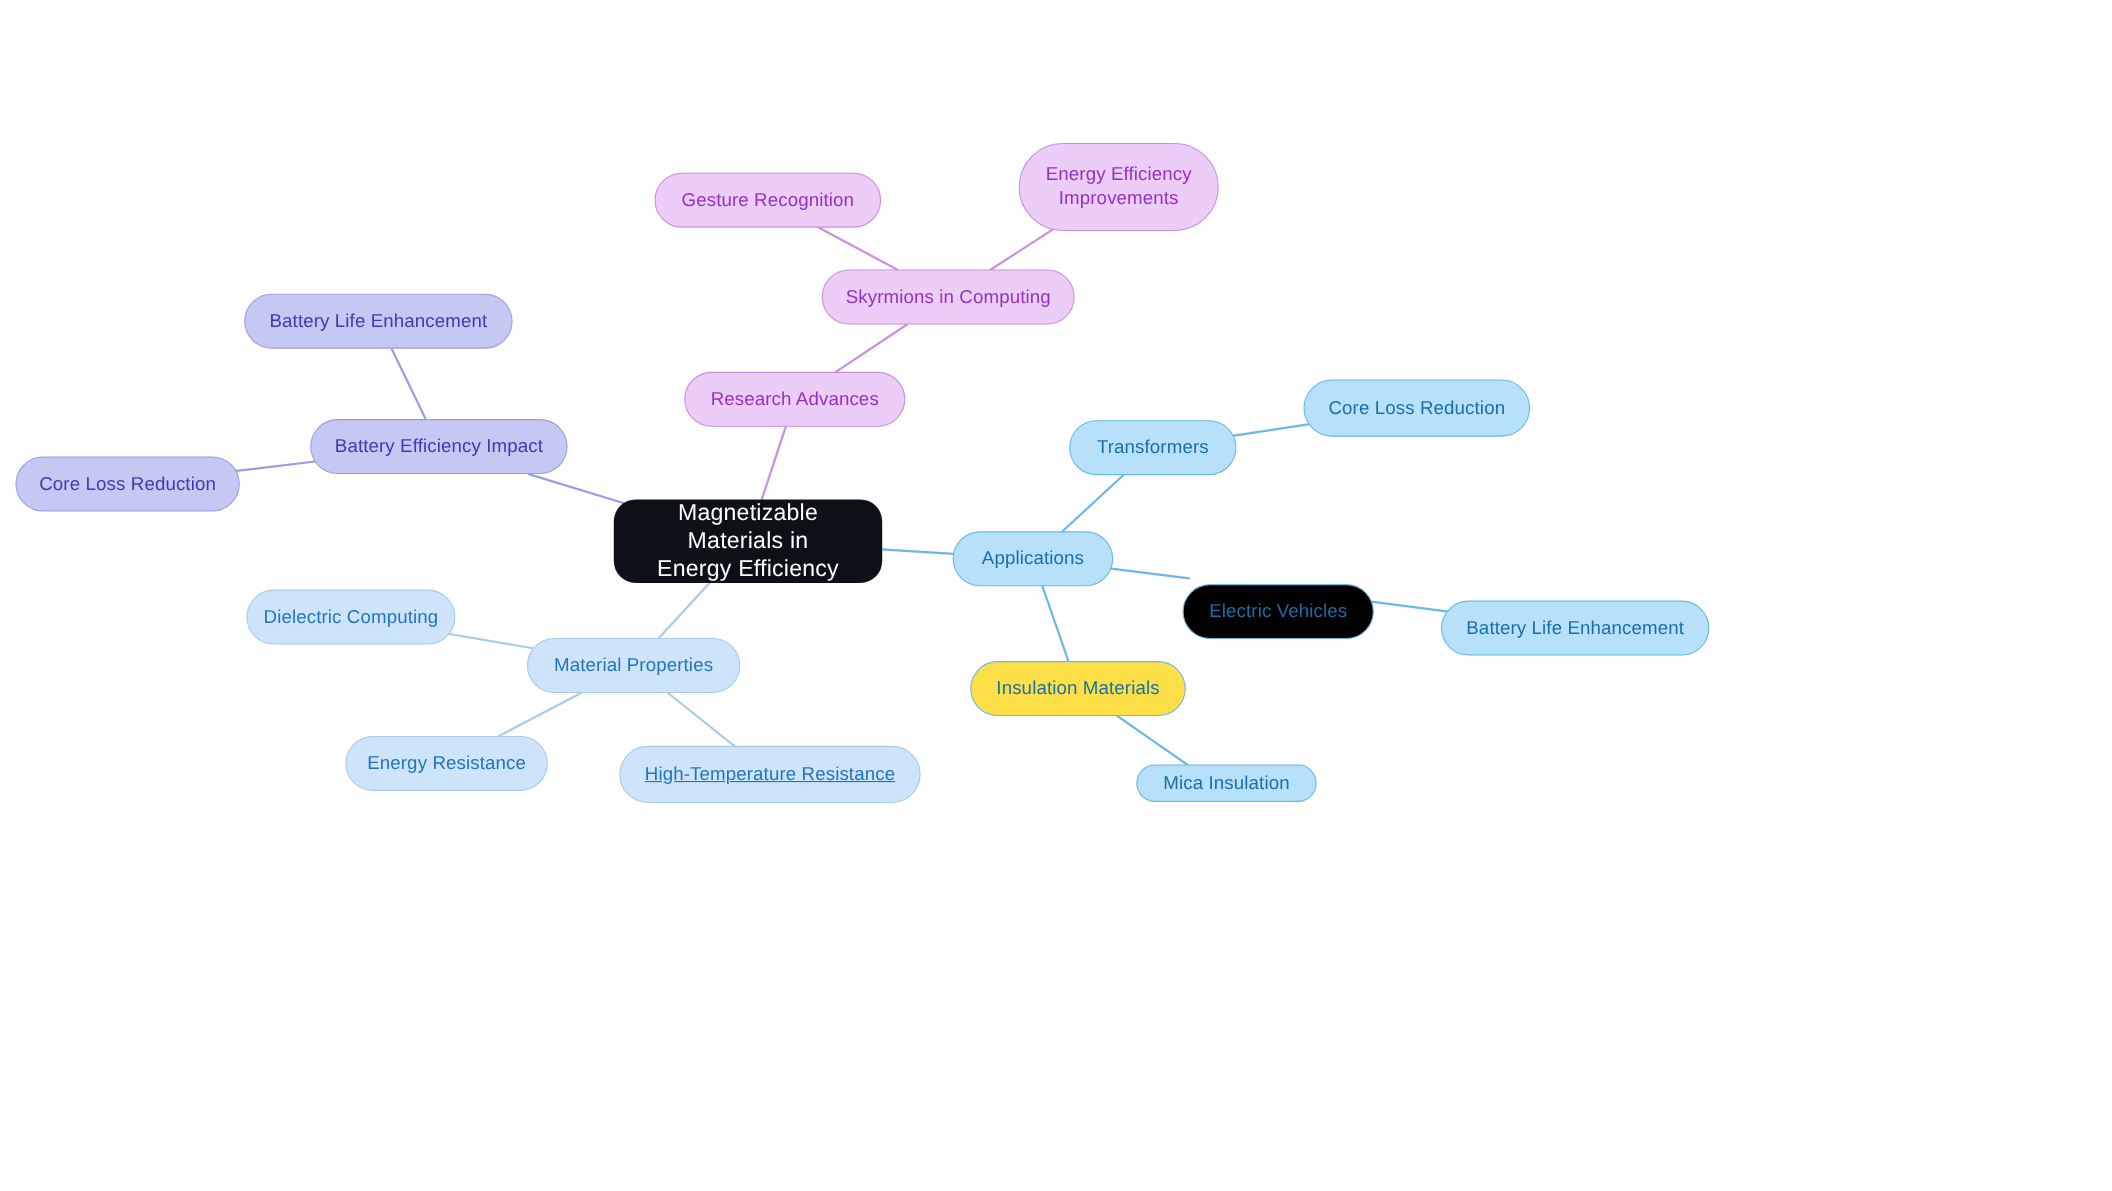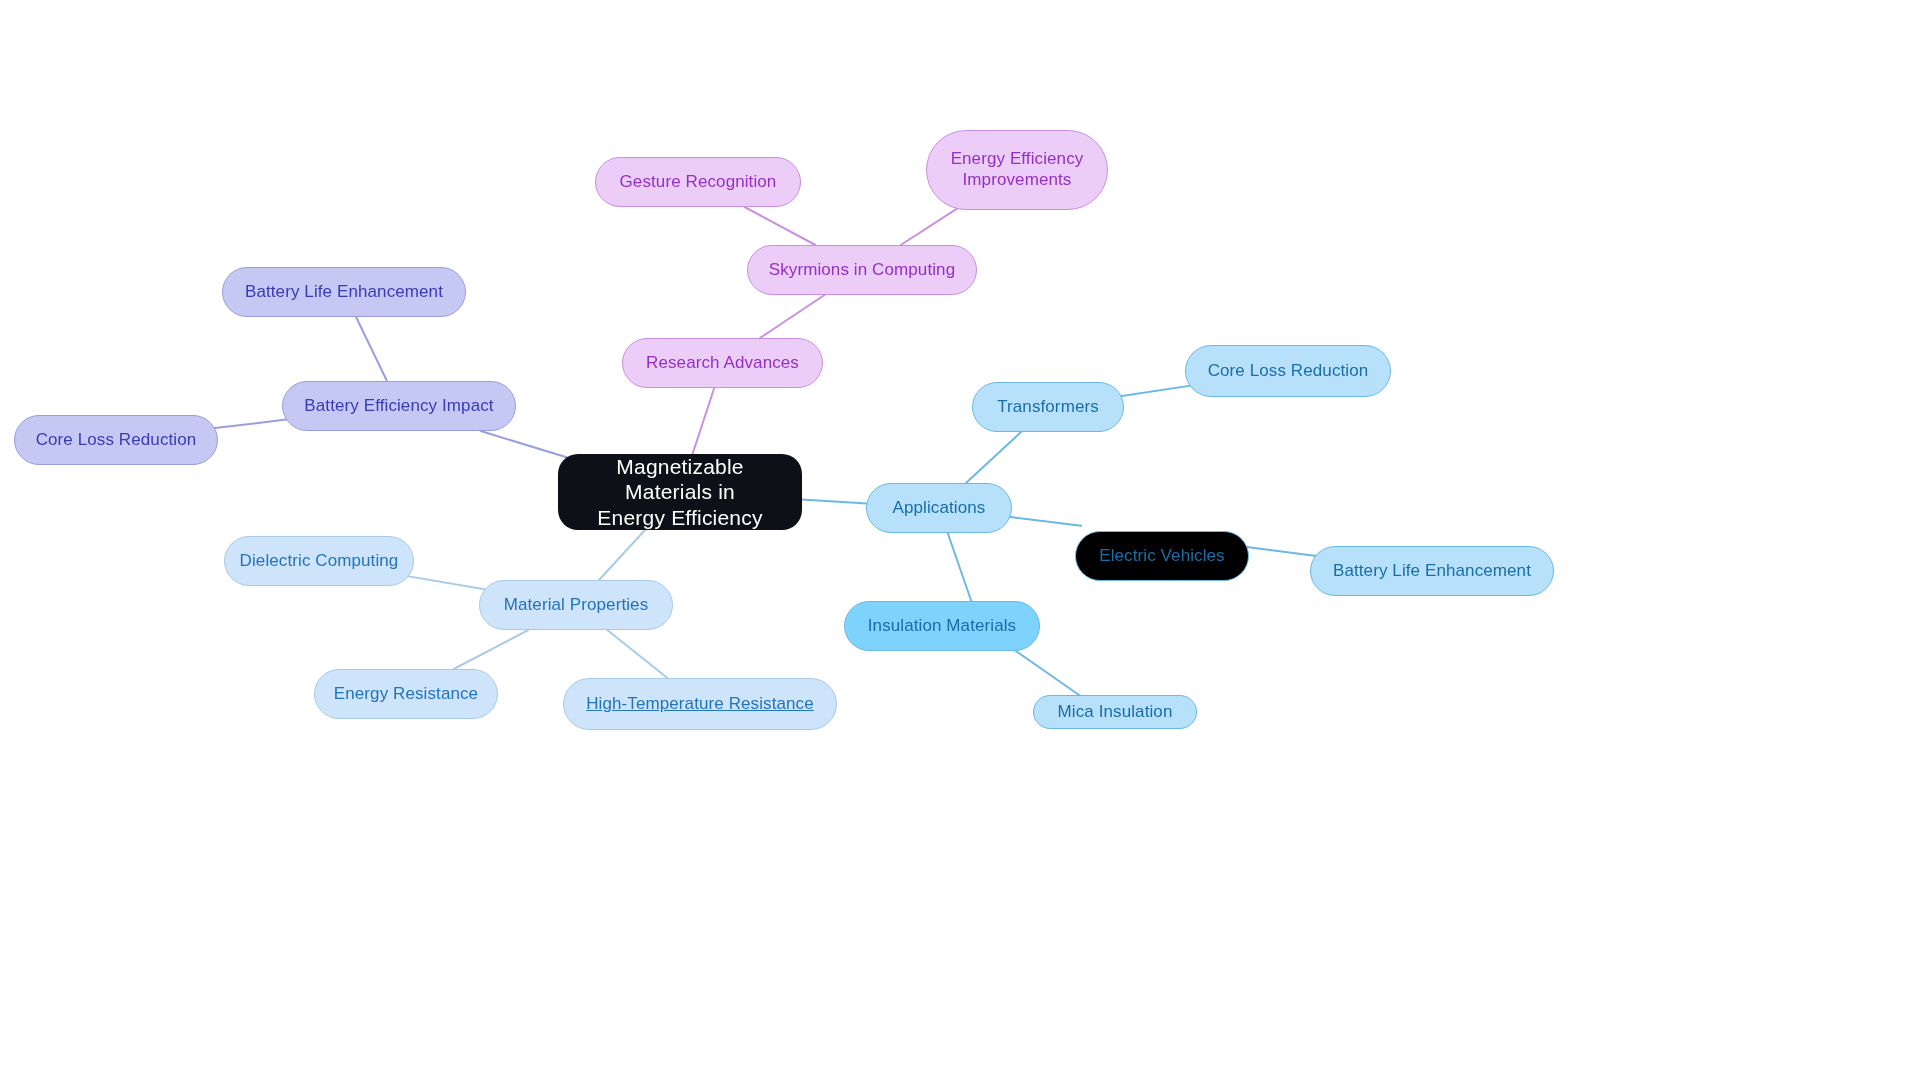--- a/index.html
+++ b/index.html
@@ -82,20 +82,20 @@
       <div class="node" style="left: 622px; top: 338px; width: 201px; height: 50px; background: rgb(236, 205, 247); border-color: rgb(201, 143, 224); color: rgb(148, 48, 196); font-size: 17px; text-align: center;">Research Advances</div>
       <div class="node" style="left: 747px; top: 245px; width: 230px; height: 50px; background: rgb(236, 205, 247); border-color: rgb(201, 143, 224); color: rgb(148, 48, 196); font-size: 17px;">Skyrmions in Computing</div>
       <div class="node" style="left: 595px; top: 157px; width: 206px; height: 50px; background: rgb(236, 205, 247); border-color: rgb(201, 143, 224); color: rgb(148, 48, 196); font-size: 17px;">Gesture Recognition</div>
       <div class="node" style="left: 926px; top: 130px; width: 182px; height: 80px; background: rgb(236, 205, 247); border-color: rgb(201, 143, 224); color: rgb(148, 48, 196); font-size: 17px;">Energy Efficiency
 Improvements</div>
       <div class="node" style="left: 866px; top: 483px; width: 146px; height: 50px; background: rgb(183, 225, 251); border-color: rgb(108, 184, 228); color: rgb(26, 110, 168); font-size: 17px;">Applications</div>
       <div class="node" style="left: 972px; top: 382px; width: 152px; height: 50px; background: rgb(183, 225, 251); border-color: rgb(108, 184, 228); color: rgb(26, 110, 168); font-size: 17px;">Transformers</div>
       <div class="node" style="left: 1185px; top: 345px; width: 206px; height: 52px; background: rgb(183, 225, 251); border-color: rgb(108, 184, 228); color: rgb(26, 110, 168); font-size: 17px;">Core Loss Reduction</div>
       <div class="node" style="left: 1075px; top: 511px; width: 174px; height: 50px; background: #000000; border-color: rgb(108, 184, 228); color: rgb(26, 110, 168); font-size: 17px; margin-top: 20px;">Electric Vehicles</div>
       <div class="node" style="left: 1310px; top: 546px; width: 244px; height: 50px; background: rgb(183, 225, 251); border-color: rgb(108, 184, 228); color: rgb(26, 110, 168); font-size: 17px;">Battery Life Enhancement</div>
-      <div class="node" style="left: 844px; top: 601px; width: 196px; height: 50px; background: #7dd3fc; border-color: rgb(108, 184, 228); color: rgb(26, 110, 168); font-size: 17px;">Insulation Materials</div>
+      <div class="node" style="left: 882px; top: 601px; width: 196px; height: 50px; background: #fde047; border-color: rgb(108, 184, 228); color: rgb(26, 110, 168); font-size: 17px;">Insulation Materials</div>
       <div class="node" style="left: 1033px; top: 695px; width: 164px; height: 34px; background: rgb(183, 225, 251); border-color: rgb(108, 184, 228); color: rgb(26, 110, 168); font-size: 17px;">Mica Insulation</div>
       <div class="node" style="left: 479px; top: 580px; width: 194px; height: 50px; background: rgb(205, 228, 250); border-color: rgb(168, 203, 232); color: rgb(34, 116, 189); font-size: 17px;">Material Properties</div>
       <div class="node" style="left: 224px; top: 536px; width: 190px; height: 50px; background: rgb(205, 228, 250); border-color: rgb(168, 203, 232); color: rgb(34, 116, 189); font-size: 17px;">Dielectric Computing</div>
       <div class="node" style="left: 314px; top: 669px; width: 184px; height: 50px; background: rgb(205, 228, 250); border-color: rgb(168, 203, 232); color: rgb(34, 116, 189); font-size: 17px;">Energy Resistance</div>
       <div class="node" style="left: 563px; top: 678px; width: 274px; height: 52px; background: rgb(205, 228, 250); border-color: rgb(168, 203, 232); color: rgb(34, 116, 189); font-size: 17px; text-decoration: underline;">High-Temperature Resistance</div>
     </div>
 </div>
 
 </body></html>

